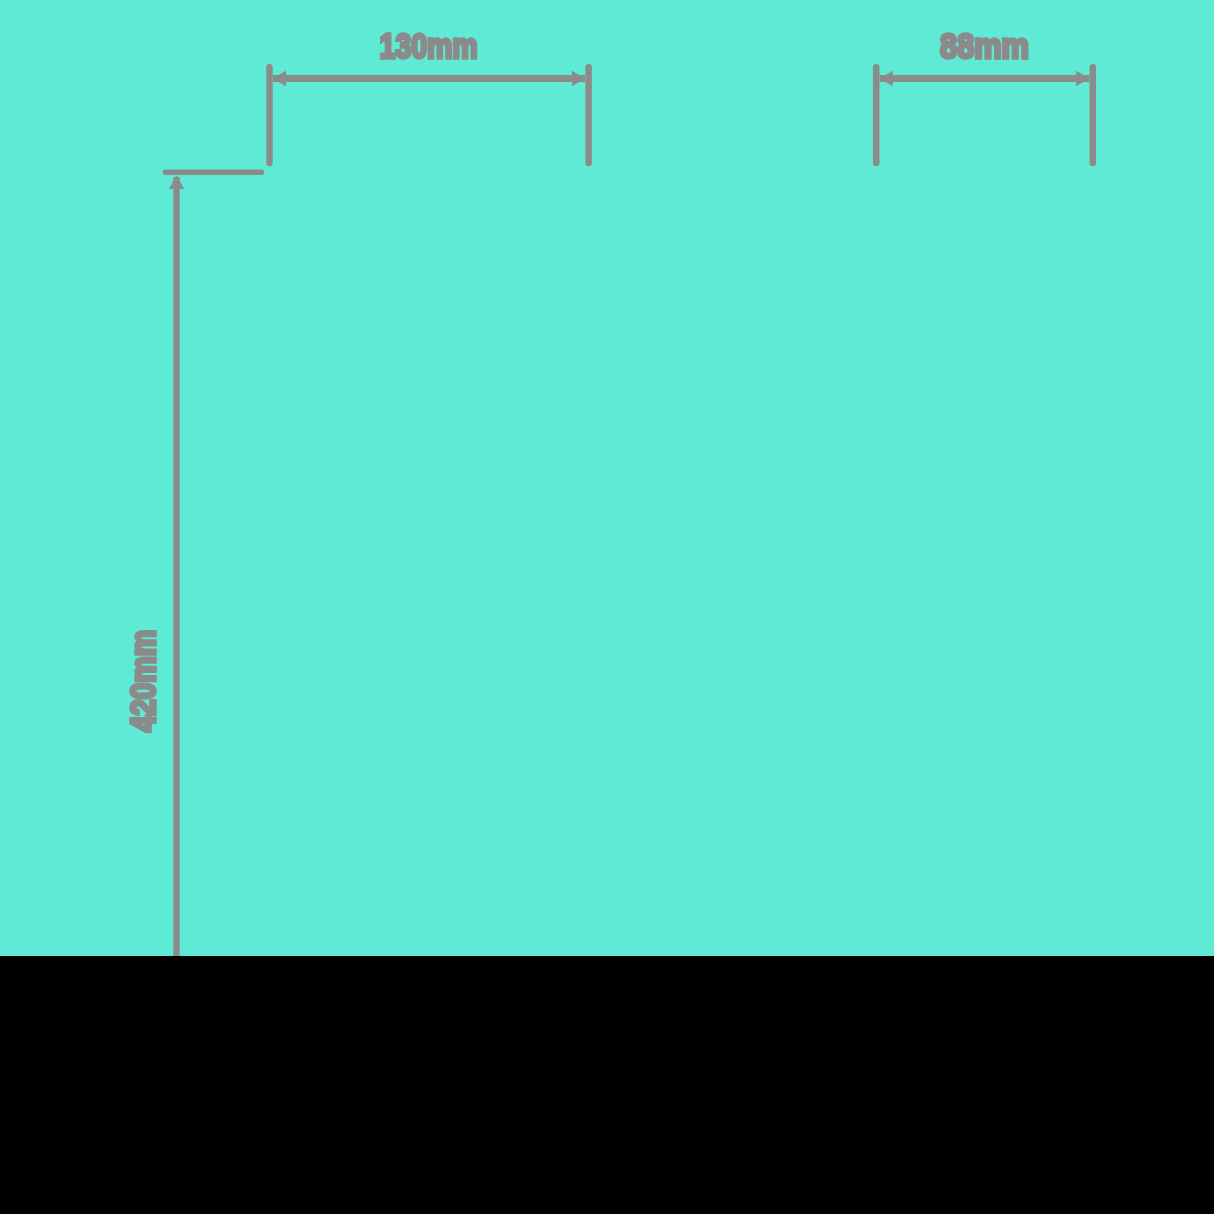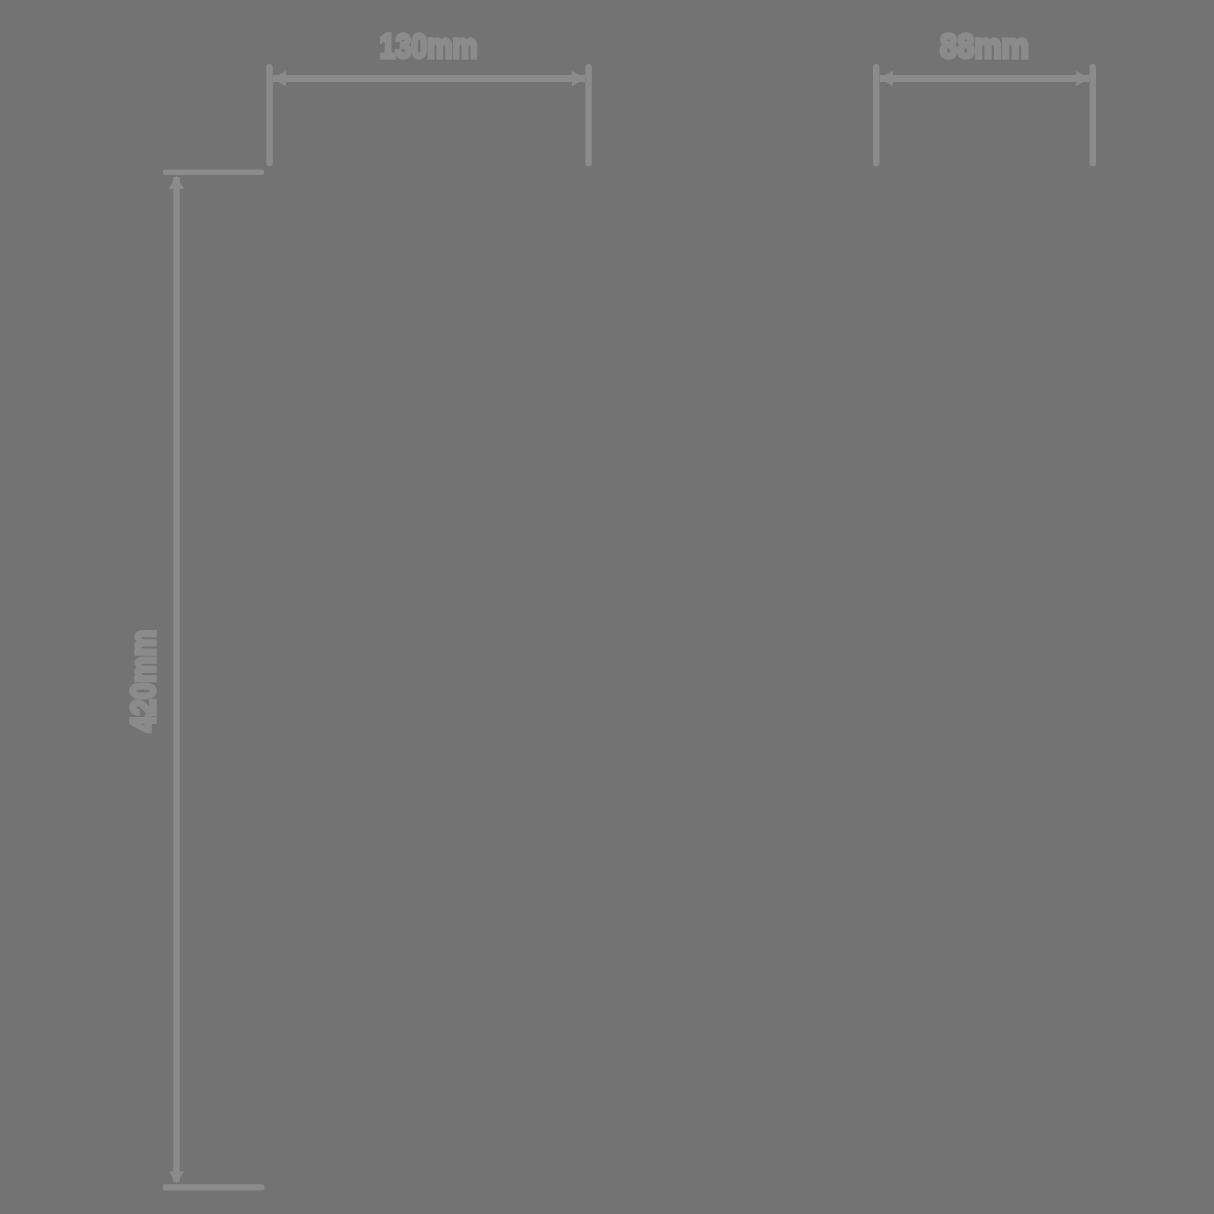--- a/index.html
+++ b/index.html
@@ -1,16 +1,16 @@
 <!DOCTYPE html>
 <html><head>
 <meta charset="utf-8">
 <style>
   html,body{margin:0;padding:0;background:#000;}
-  .stage{position:relative;width:1214px;height:1214px;background:#737373;overflow:hidden;}
+  .stage{position:relative;width:1214px;height:956px;background:#5eead4;overflow:hidden;}
   svg{position:absolute;left:0;top:0;}
   text{font-family:"Liberation Sans",sans-serif;font-weight:bold;fill:#8b8b8b;}
 </style>
 </head>
 <body>
 
 <div class="stage">
 <svg width="1214" height="1214" viewBox="0 0 1214 1214">
   <g stroke="#8b8b8b" fill="#8b8b8b">
 

